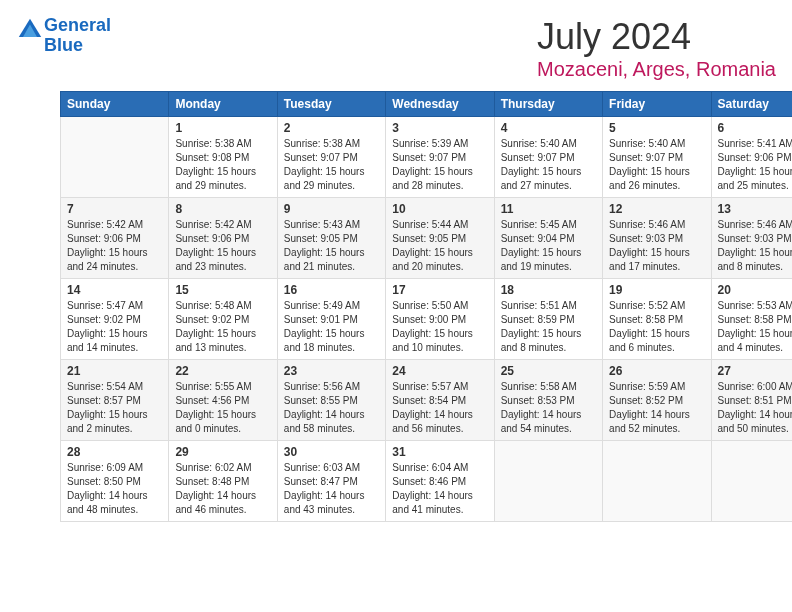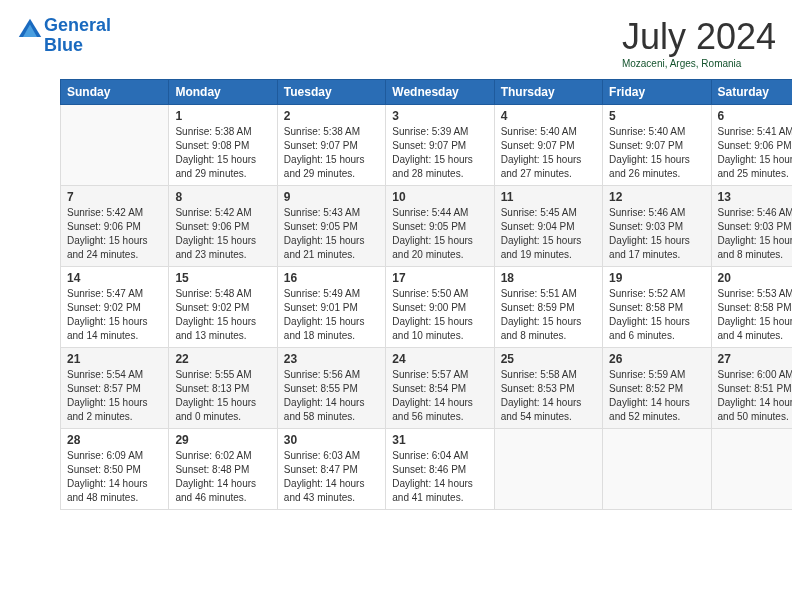--- a/index.html
+++ b/index.html
@@ -35,22 +35,22 @@
     }
     .title-block {
       text-align: left;
     }
     .month-year {
       font-size: 36px;
       color: #333;
       font-weight: normal;
     }
     .location {
-      font-size: 10px;
-      color: #14532d;
+      font-size: 20px;
+      color: #be185d;
     }
     .calendar {
       width: 100%;
       border-collapse: collapse;
       border: 1px solid #ccc;
       margin-left: 44px;
     }
     .calendar th {
       background-color: #2a6db5;
       color: #fff;
@@ -300,21 +300,21 @@
           <div class="day-info">
             <span>Sunrise: 5:54 AM</span><br>
             <span>Sunset: 8:57 PM</span><br>
             <span>Daylight: 15 hours and 2 minutes.</span>
           </div>
         </td>
         <td>
           <span class="day-number">22</span>
           <div class="day-info">
             <span>Sunrise: 5:55 AM</span><br>
-            <span>Sunset: 8:13 PM</span><br>
+            <span>Sunset: 4:56 PM</span><br>
             <span>Daylight: 15 hours and 0 minutes.</span>
           </div>
         </td>
         <td>
           <span class="day-number">23</span>
           <div class="day-info">
             <span>Sunrise: 5:56 AM</span><br>
             <span>Sunset: 8:55 PM</span><br>
             <span>Daylight: 14 hours and 58 minutes.</span>
           </div>

